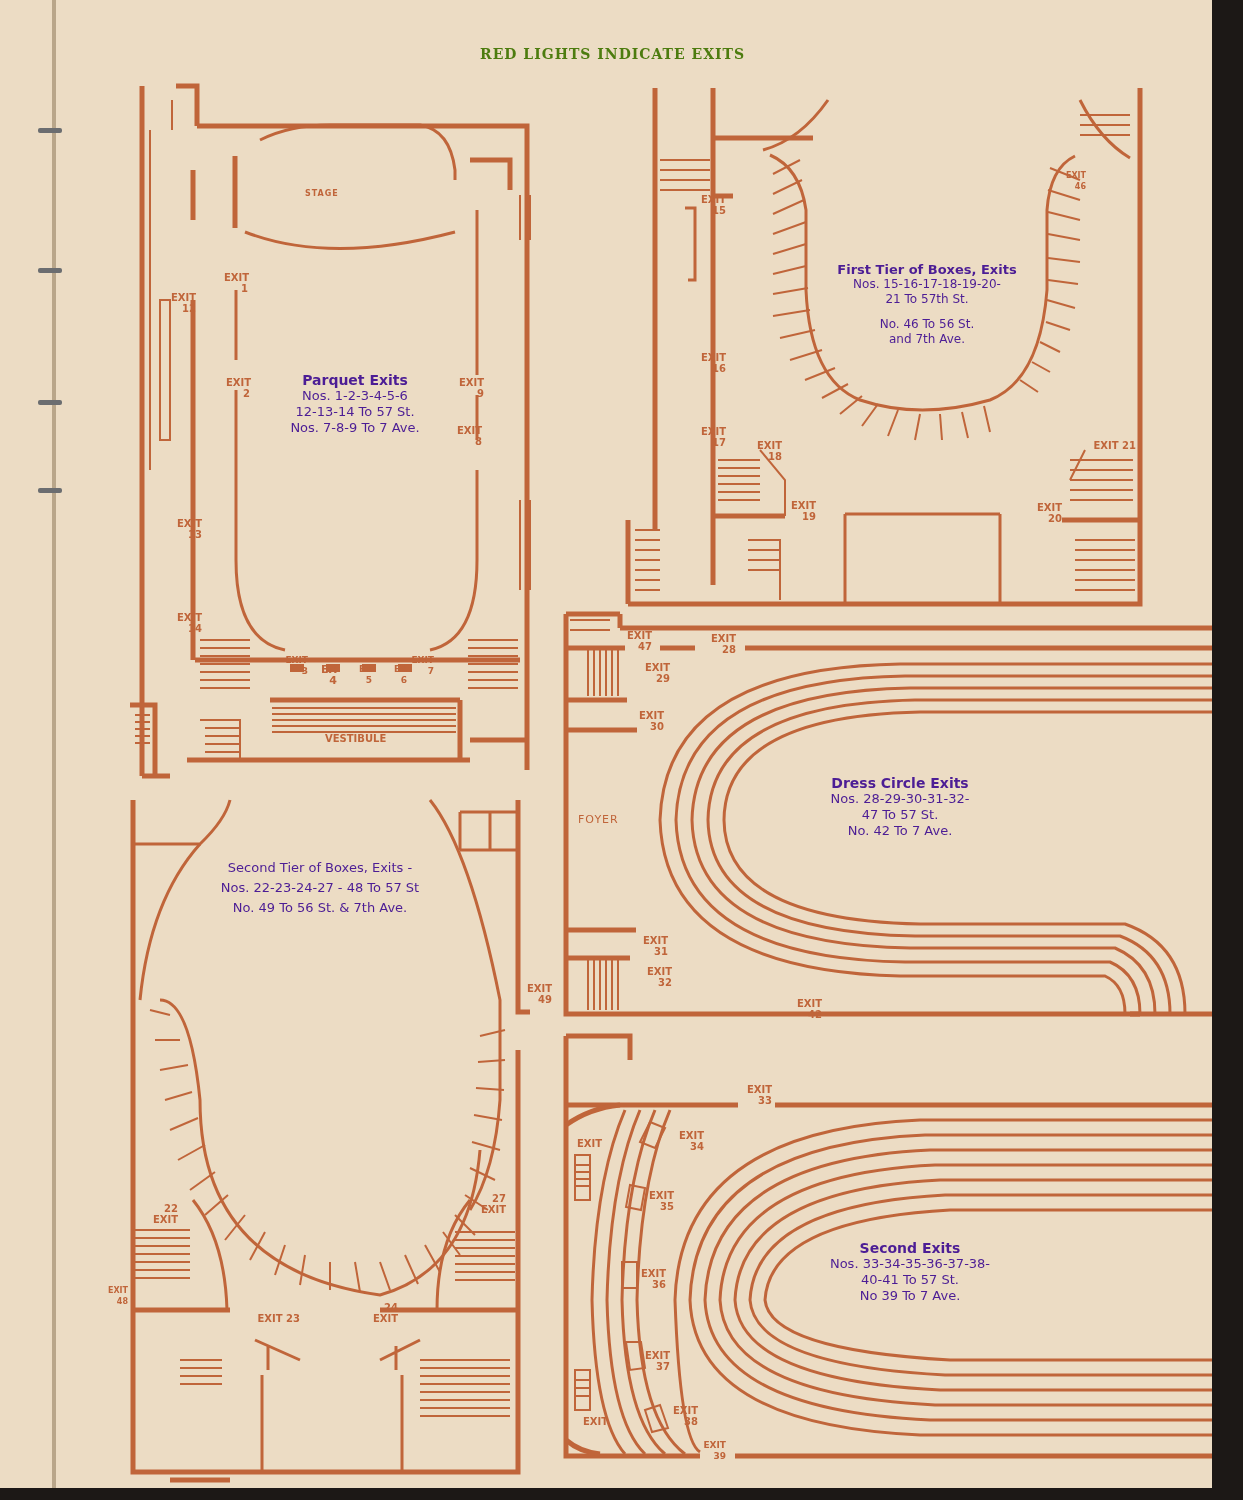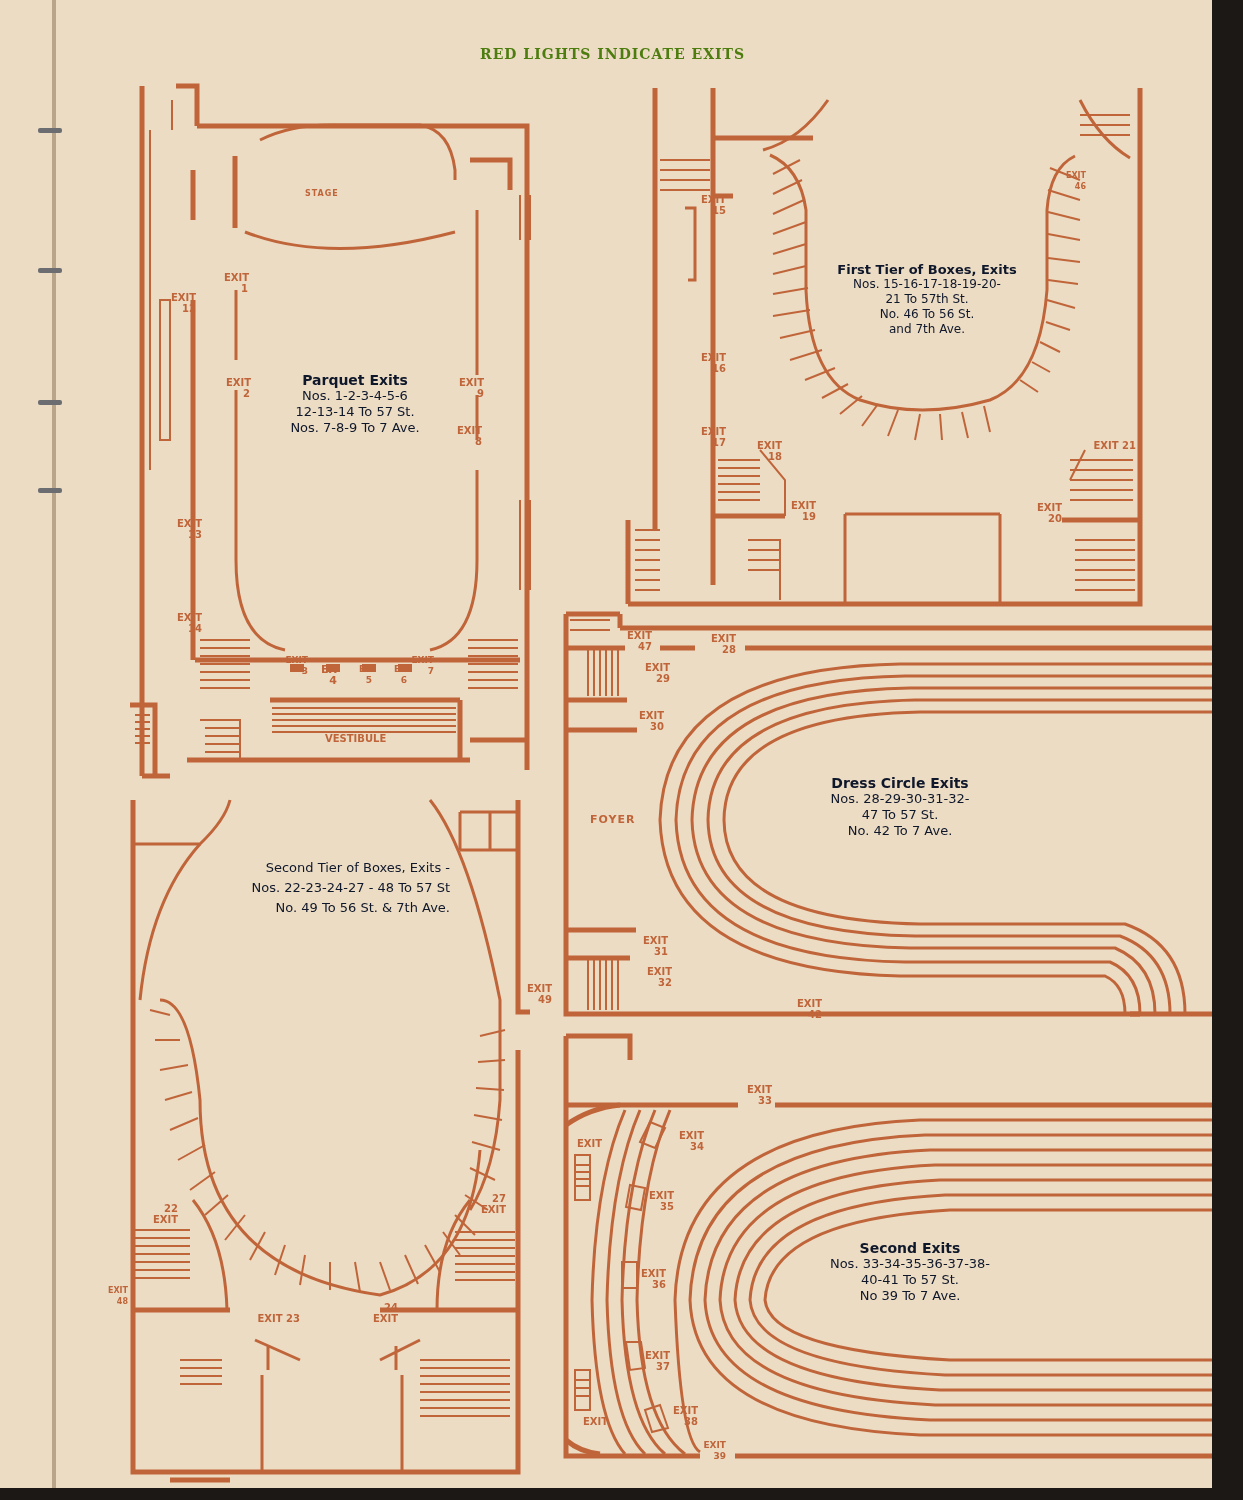--- a/index.html
+++ b/index.html
@@ -3,23 +3,23 @@
 <meta charset="utf-8">
 <style>
   html,body{margin:0;padding:0;}
   body{width:1243px;height:1500px;background:#1c1816;position:relative;overflow:hidden;font-family:"DejaVu Sans",sans-serif;}
   .page{position:absolute;left:0;top:0;width:1212px;height:1488px;background:#ecdcc4;}
   .gutter{position:absolute;left:52px;top:0;width:4px;height:1488px;background:#b9a68a;}
   .staple{position:absolute;left:38px;width:24px;height:5px;background:#6b6d70;border-radius:2px;}
   .title{position:absolute;left:480px;top:46px;font-family:"DejaVu Serif",serif;font-weight:bold;font-size:14px;letter-spacing:1px;color:#4d7c0f;}
   svg{position:absolute;left:0;top:0;}
   .lbl{position:absolute;color:#c0653a;font-family:"DejaVu Sans",sans-serif;font-size:10px;line-height:11px;text-align:right;font-weight:bold;}
-  .caption{position:absolute;color:#0f172a;font-family:"DejaVu Sans",sans-serif;font-size:13px;line-height:16px;text-align:center;}
+  .caption{position:absolute;color:#4c1d95;font-family:"DejaVu Sans",sans-serif;font-size:13px;line-height:16px;text-align:center;}
   .caption .h{font-size:14px;font-weight:bold;}
-  .big{font-size:11px;font-weight:bold;letter-spacing:1px;margin-left:12px;}
+  .big{font-size:11px;font-weight:normal;letter-spacing:1px;}
 </style>
 </head>
 <body>
 
 <div class="page">
   <div class="gutter"></div>
   <div class="staple" style="top:128px"></div>
   <div class="staple" style="top:268px"></div>
   <div class="staple" style="top:400px"></div>
   <div class="staple" style="top:488px"></div>
@@ -184,40 +184,40 @@
   <div class="lbl" style="left:700px;top:426px;width:26px">EXIT 17</div>
   <div class="lbl" style="left:752px;top:440px;width:30px">EXIT 18</div>
   <div class="lbl" style="left:786px;top:500px;width:30px">EXIT 19</div>
   <div class="lbl" style="left:1032px;top:502px;width:30px">EXIT 20</div>
   <div class="lbl" style="left:1088px;top:440px;width:48px">EXIT 21</div>
   <div class="lbl" style="left:1060px;top:170px;width:26px;font-size:8px">EXIT 46</div>
   <div class="caption" style="left:822px;top:262px;width:210px;font-size:12px;line-height:15px">
     <div class="h" style="font-size:13px">First Tier of Boxes, Exits</div>
     <div>Nos. 15-16-17-18-19-20-</div>
     <div>21 To 57th St.</div>
-    <div style="margin-top:0">No. 46 To 56 St.</div>
+    <div style="margin-top:10px">No. 46 To 56 St.</div>
     <div>and 7th Ave.</div>
   </div>
 
   <div class="lbl" style="left:624px;top:630px;width:28px">EXIT 47</div>
   <div class="lbl" style="left:700px;top:633px;width:36px">EXIT 28</div>
   <div class="lbl" style="left:640px;top:662px;width:30px">EXIT 29</div>
   <div class="lbl" style="left:630px;top:710px;width:34px">EXIT 30</div>
   <div class="lbl big" style="left:578px;top:814px">FOYER</div>
   <div class="lbl" style="left:630px;top:935px;width:38px">EXIT 31</div>
   <div class="lbl" style="left:640px;top:966px;width:32px">EXIT 32</div>
   <div class="lbl" style="left:788px;top:998px;width:34px">EXIT 42</div>
   <div class="caption" style="left:795px;top:775px;width:210px">
     <div class="h">Dress Circle Exits</div>
     <div>Nos. 28-29-30-31-32-</div>
     <div>47 To 57 St.</div>
     <div>No. 42 To 7 Ave.</div>
   </div>
 
-  <div class="caption" style="left:190px;top:858px;width:260px;text-align:right;line-height:20px">
+  <div class="caption" style="left:190px;top:858px;width:260px;text-align:center;line-height:20px">
     <div class="h" style="font-weight:normal;font-size:13px">Second Tier of Boxes, Exits -</div>
     <div>Nos. 22-23-24-27 - 48 To 57 St</div>
     <div>No. 49 To 56 St. &amp; 7th Ave.</div>
   </div>
   <div class="lbl" style="left:520px;top:983px;width:32px">EXIT 49</div>
   <div class="lbl" style="left:144px;top:1203px;width:34px">22 EXIT</div>
   <div class="lbl" style="left:472px;top:1193px;width:34px">27 EXIT</div>
   <div class="lbl" style="left:98px;top:1285px;width:30px;font-size:8px">EXIT 48</div>
   <div class="lbl" style="left:244px;top:1313px;width:56px">EXIT 23</div>
   <div class="lbl" style="left:364px;top:1302px;width:34px">24 EXIT</div>

